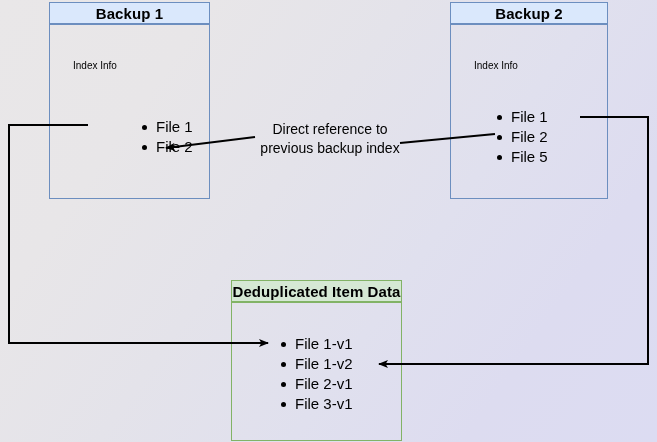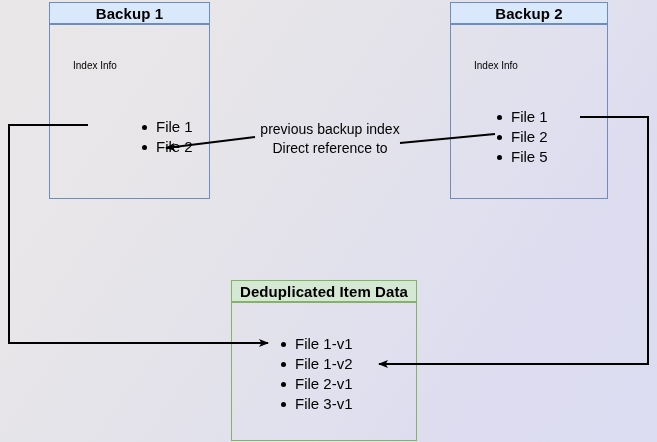--- a/index.html
+++ b/index.html
@@ -83,34 +83,34 @@
     <div class="hdr">Backup 2</div>
     <div class="body" style="top:22px;"></div>
     <div class="idxlabel" style="left:24px;top:58px;">Index Info</div>
     <ul class="blist" style="left:47px;top:105px;">
       <li>File 1</li>
       <li>File 2</li>
       <li>File 5</li>
     </ul>
   </div>
 
-  <div class="box green" style="left:231px;top:280px;width:186px;height:161px;">
+  <div class="box green" style="left:231px;top:280px;width:171px;height:161px;">
     <div class="hdr">Deduplicated Item Data</div>
     <div class="body" style="top:22px;"></div>
     <ul class="blist" style="left:50px;top:54px;">
       <li>File 1-v1</li>
       <li>File 1-v2</li>
       <li>File 2-v1</li>
       <li>File 3-v1</li>
     </ul>
   </div>
 
   <div class="caption" style="left:250px;top:120px;width:160px;">
+    <div>Direct reference to</div>
     <div>previous backup index</div>
-    <div>Direct reference to</div>
   </div>
 
   <svg class="arrows" viewBox="0 0 657 442">
     <defs>
       <marker id="ah" markerWidth="10" markerHeight="8" refX="9" refY="4" orient="auto" markerUnits="userSpaceOnUse">
         <path d="M0,0 L10,4 L0,8 L2.4,4 Z" fill="#000"></path>
       </marker>
     </defs>
 
     <path d="M88,125 L9,125 L9,343 L268,343" fill="none" stroke="#000" stroke-width="2" marker-end="url(#ah)"></path>

